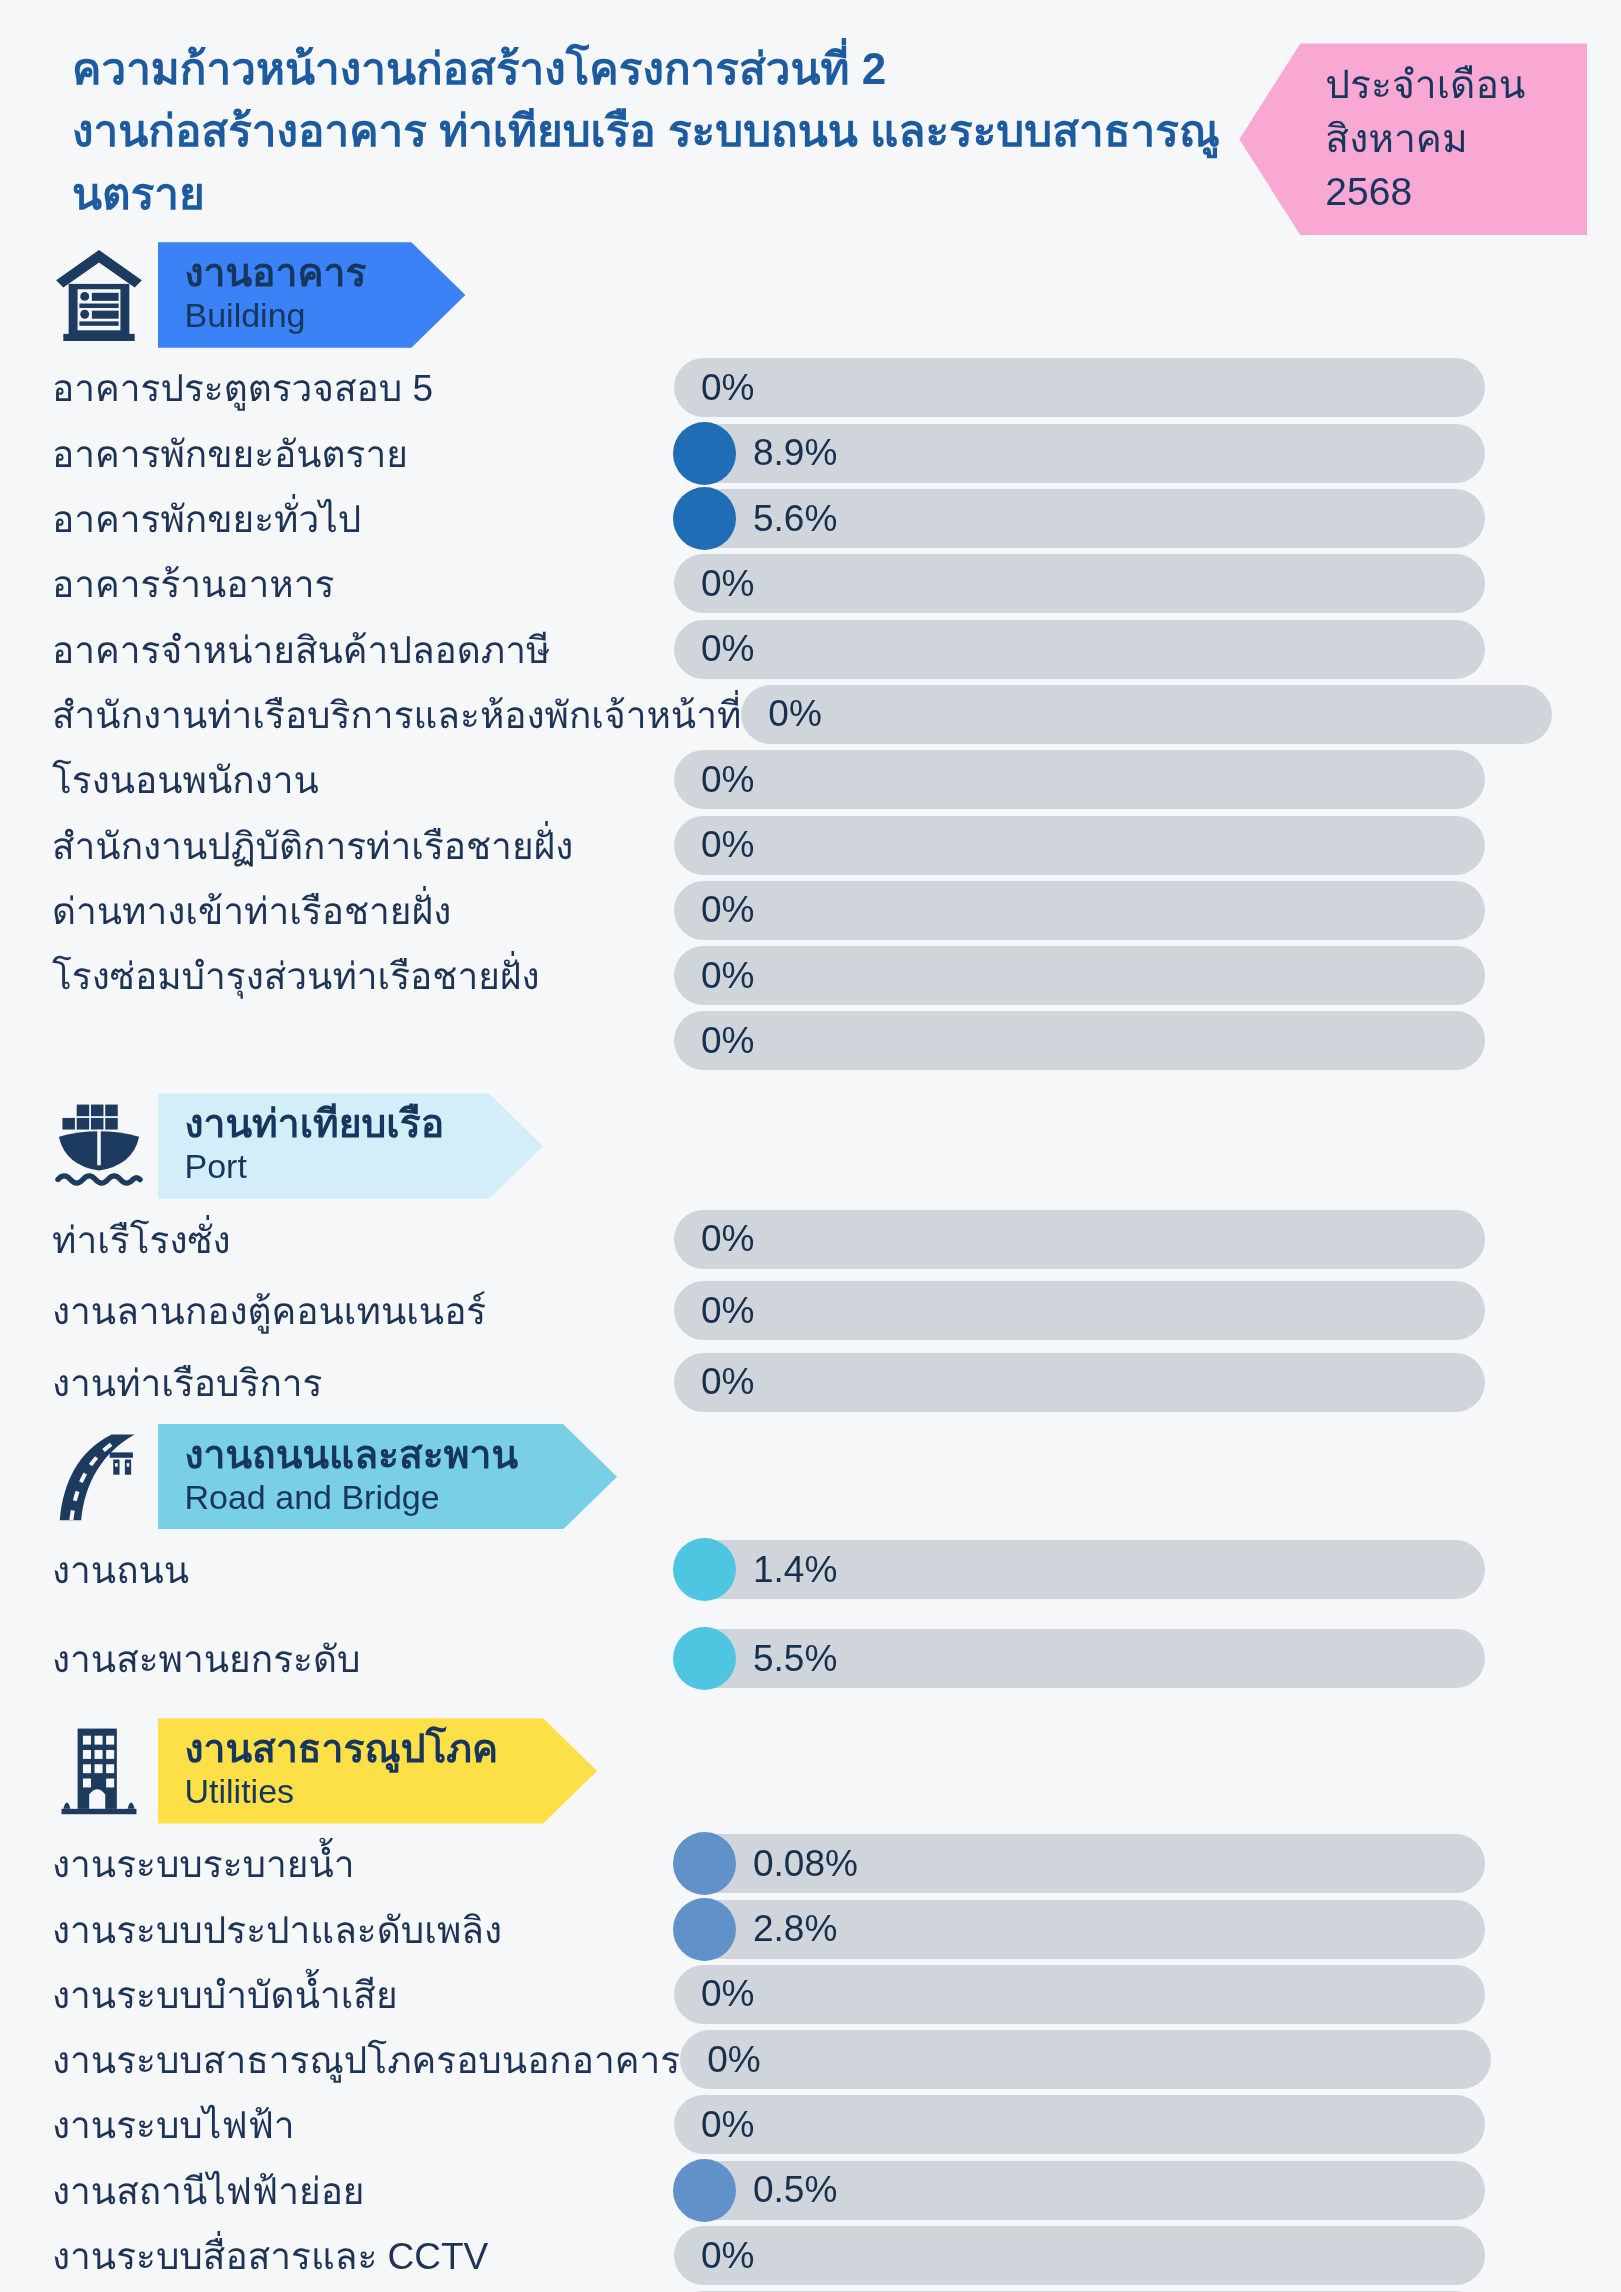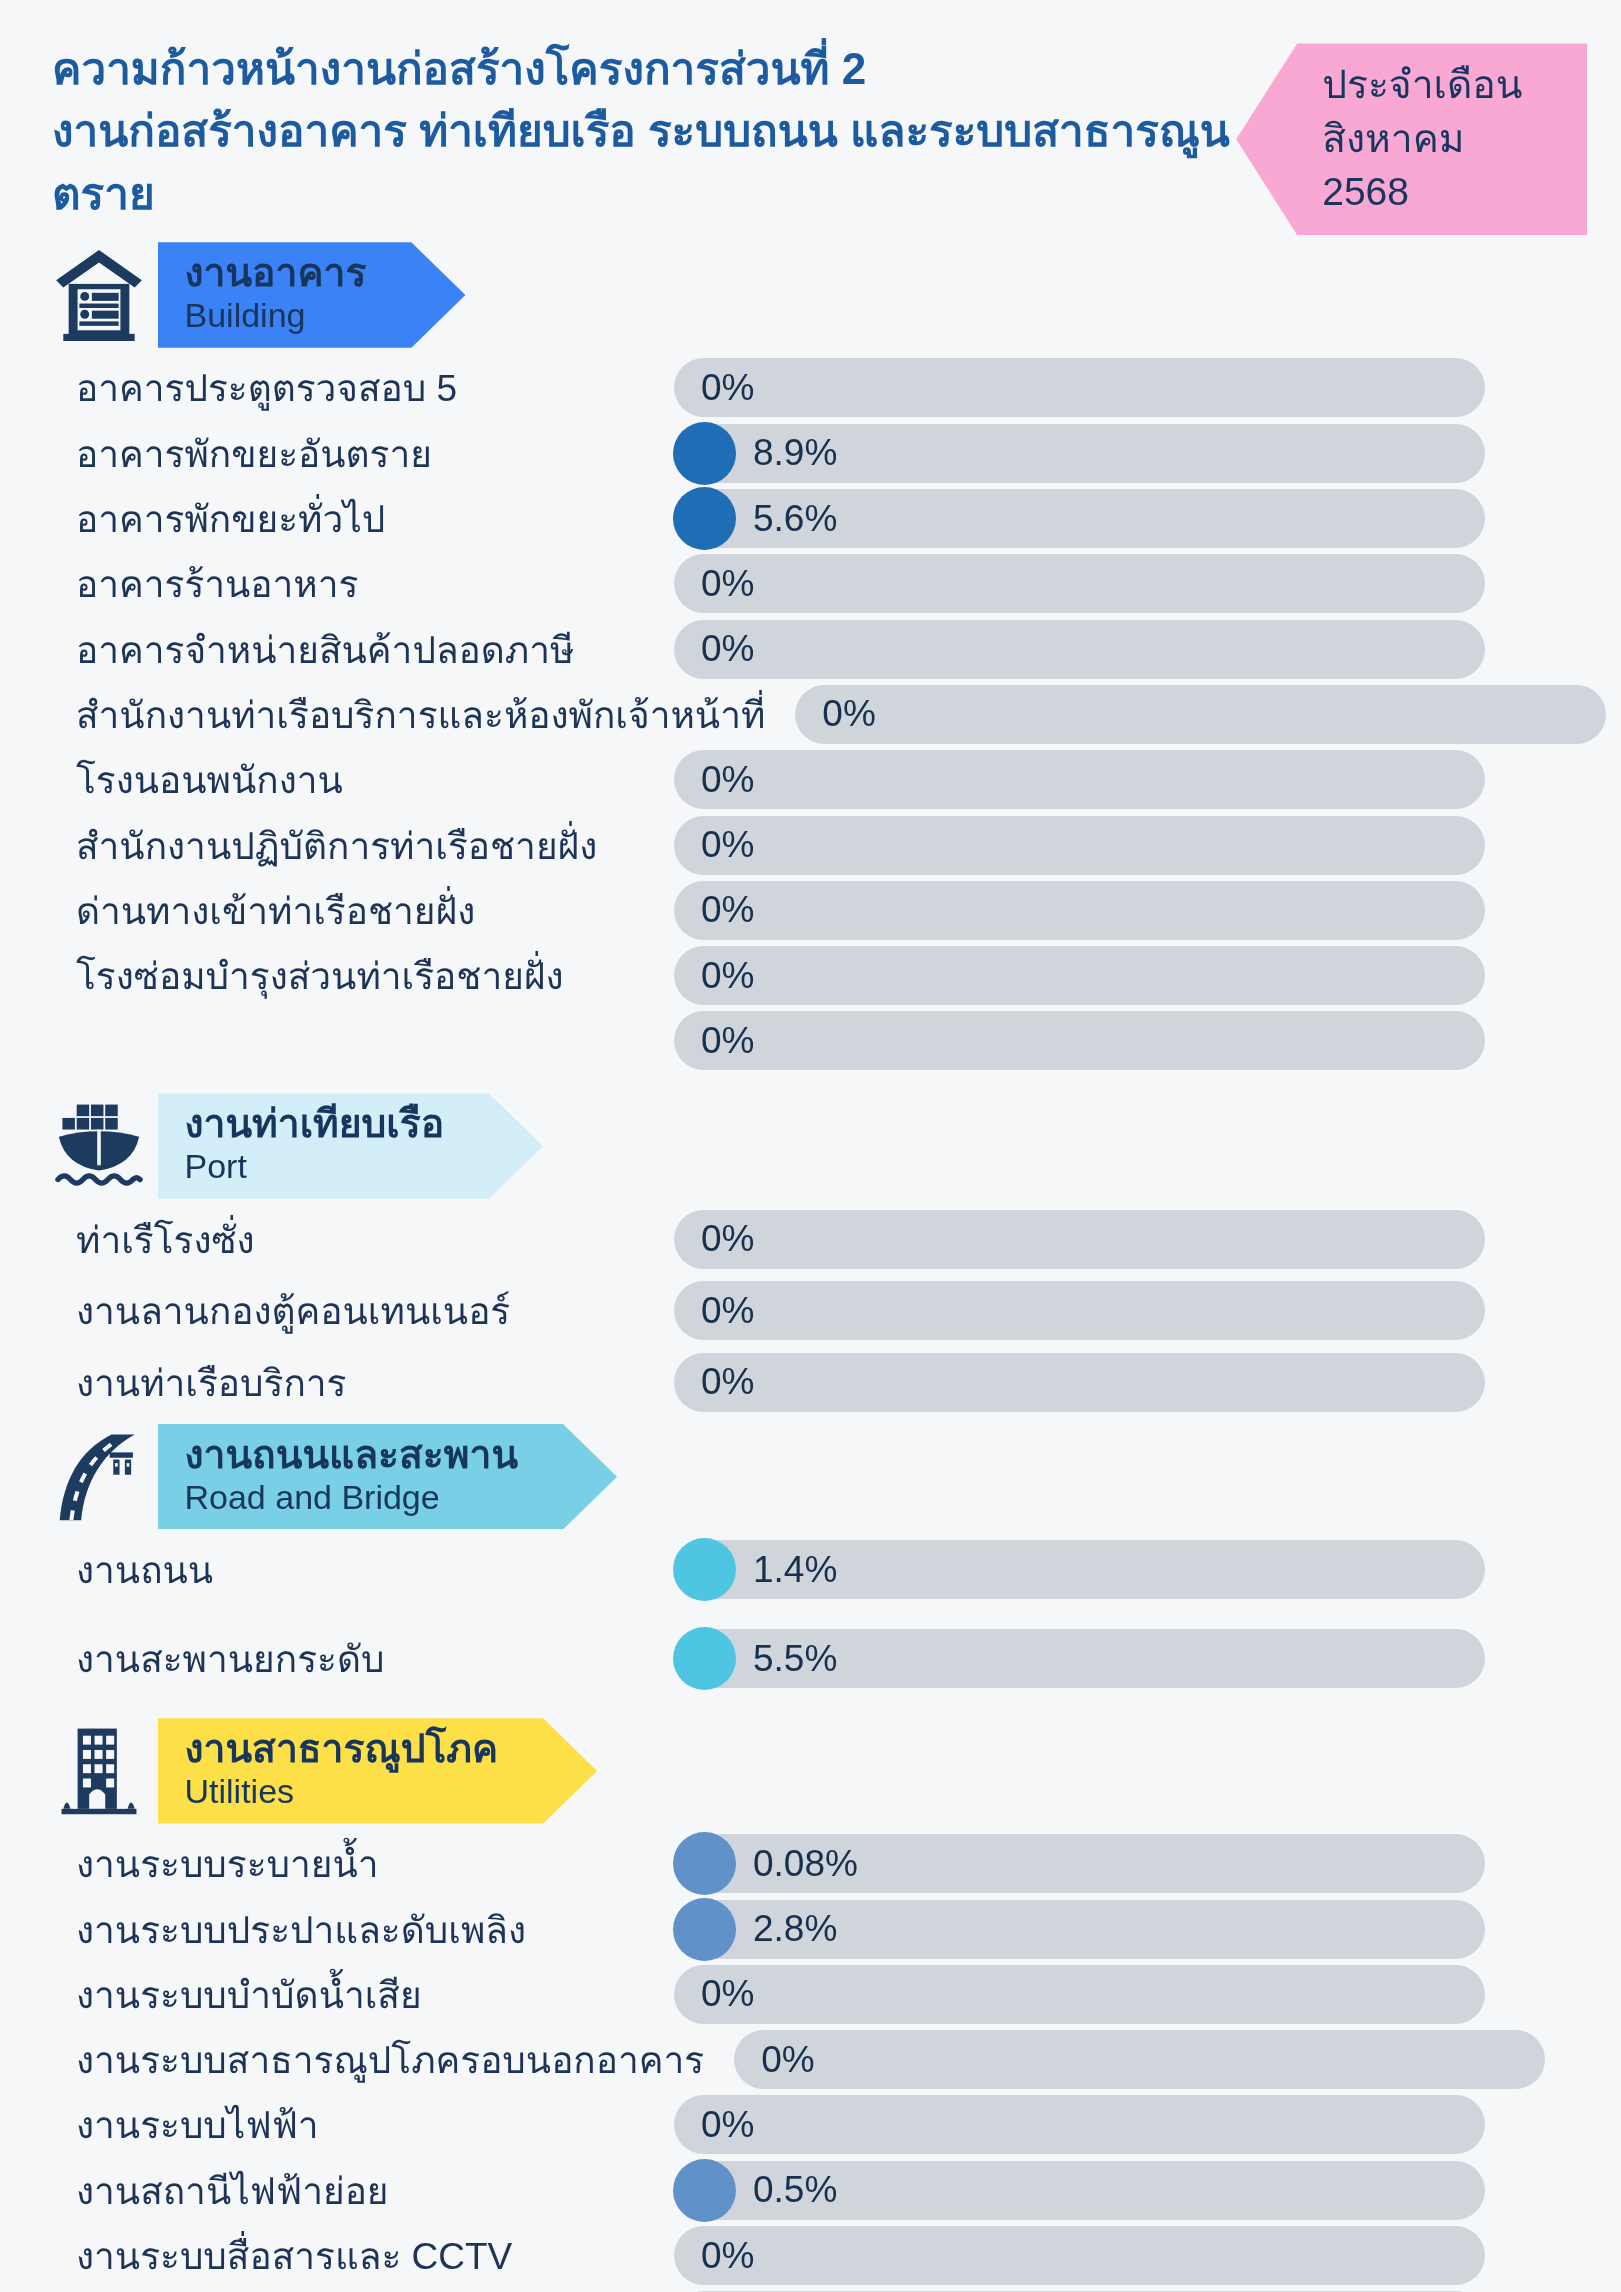--- a/index.html
+++ b/index.html
@@ -2,21 +2,21 @@
 <html style="font-size:14.3px"><head>
 <meta charset="utf-8">
 <style>
   html,body { margin:0; padding:0; background:#f6f7f9; }
   .page {
     position:relative; width:1621px; height:2293px; overflow:hidden;
     background:#f6f7f9; font-family:"Liberation Sans", sans-serif;
   }
   
   .header { display:flex; justify-content:space-between; align-items:flex-start;
-            padding:38px 34px 0 52px; }
+            padding:38px 34px 0 52px;margin-left:20px; }
   .title { font-size:44px; font-weight:700; color:#1c5b9f; line-height:1.42; }
   .badge {
     margin-top:5.4px; background:#f9a8d4; color:#17365d;
     font-size:39px; font-weight:500; line-height:1.38;
     padding:14.3px 43px 16px 86px;
     clip-path:polygon(0 50%, 61px 0, 100% 0, 100% 100%, 61px 100%);
   }
   
   .section-header { display:flex; align-items:center; gap:12.5px; margin-left:52px; }
   .icon-box { width:93px; height:95px; flex:none; display:flex;
@@ -24,21 +24,21 @@
   .icon-box svg { width:90px; height:91px; }
   .banner {
     color:#17365d; padding:9px 99px 12.5px 27px;
     clip-path:polygon(0 0, calc(100% - 54px) 0, 100% 50%, calc(100% - 54px) 100%, 0 100%);
   }
   .banner-th { font-size:39px; font-weight:700; line-height:1.15; }
   .banner-en { font-size:34px; line-height:1.15; }
   
   .rows { margin-top:10.7px; }
   .row { display:flex; align-items:center; height:59px;
-         padding-left:76px; padding-right:136px;gap:30px; }
+         padding-left:52px; padding-right:136px; }
   .row-label { font-size:37px; color:#1d3456; white-space:nowrap; }
   .bar-track { margin-left:auto; flex:none; position:relative;
                width:811px; height:59px; background:#d0d5dc; border-radius:30px;
                display:flex; align-items:center; }
   .bubble { position:absolute; left:-0.9px; top:-1.8px; width:63px; height:63px;
             border-radius:50%; display:none; }
   .row.has-bubble .bubble { display:block; }
   .pct { font-size:37px; color:#17304e; margin-left:27px; z-index:1; }
   .row.has-bubble .pct { margin-left:79px; }
   

